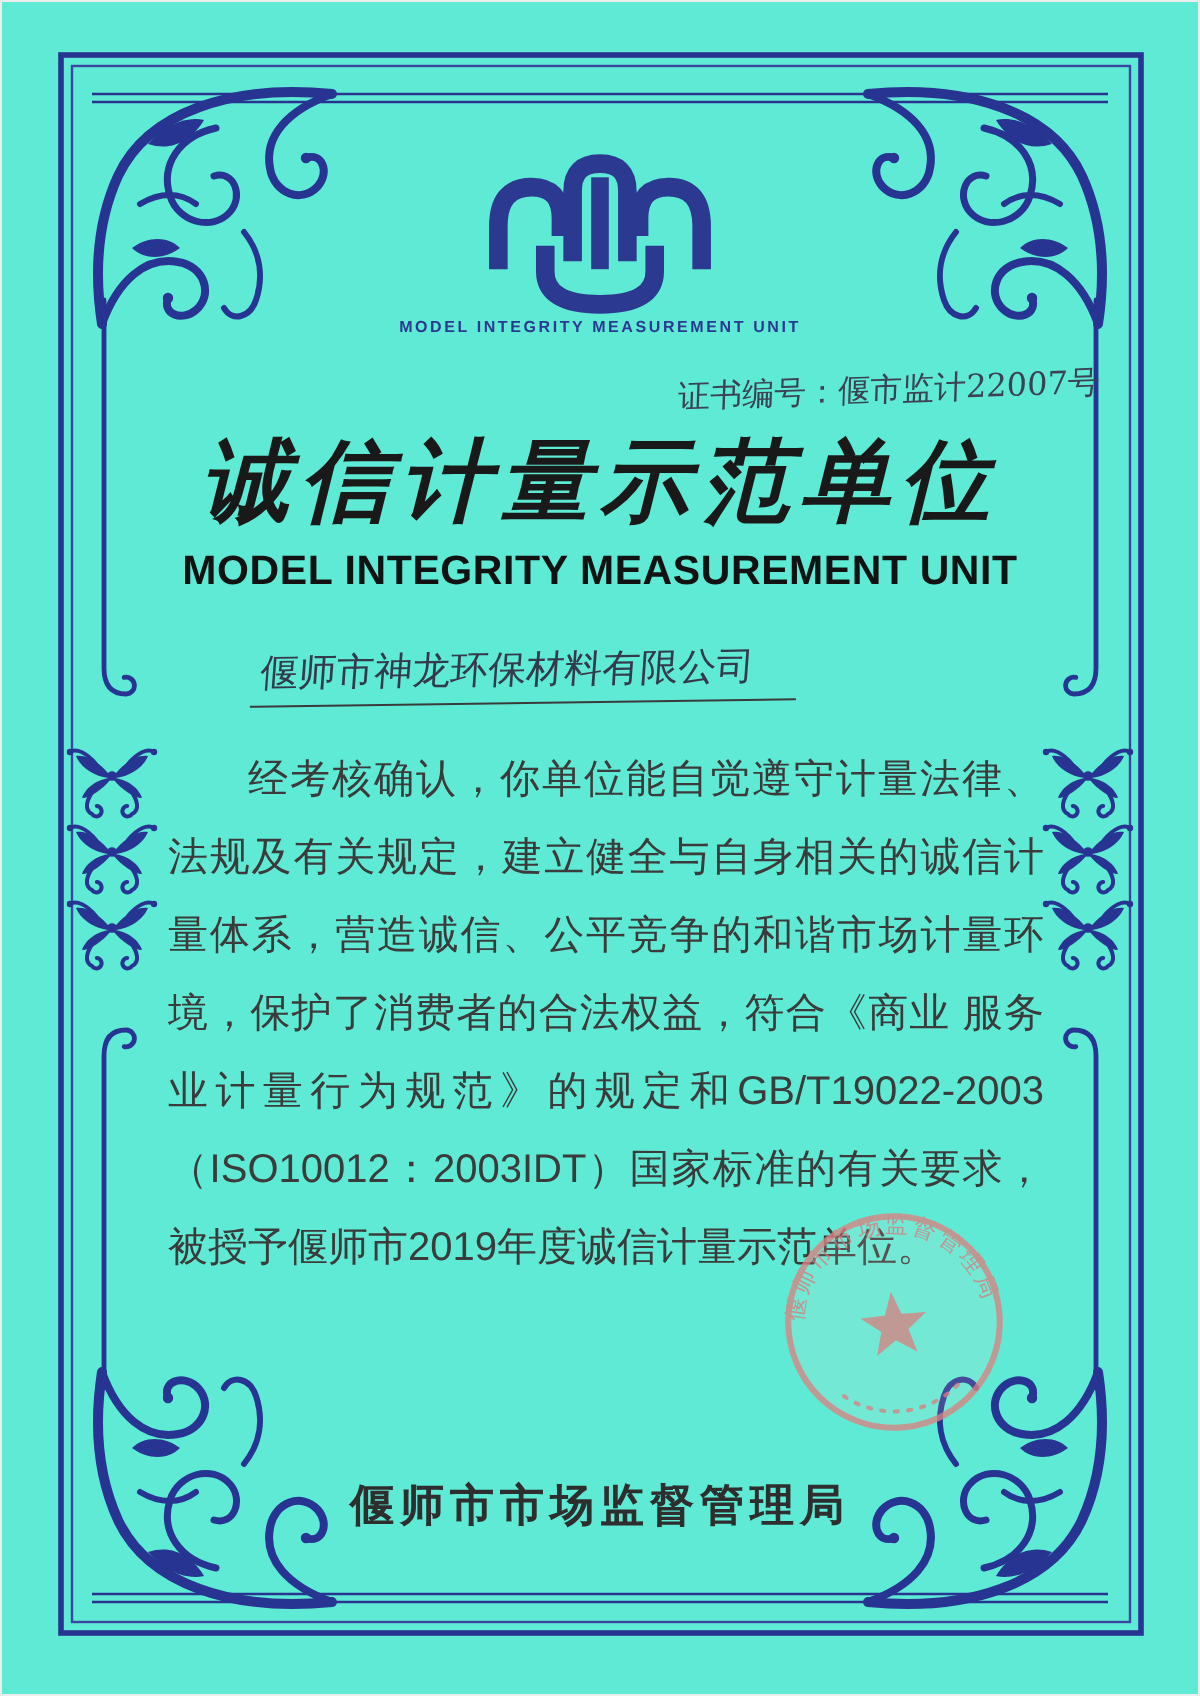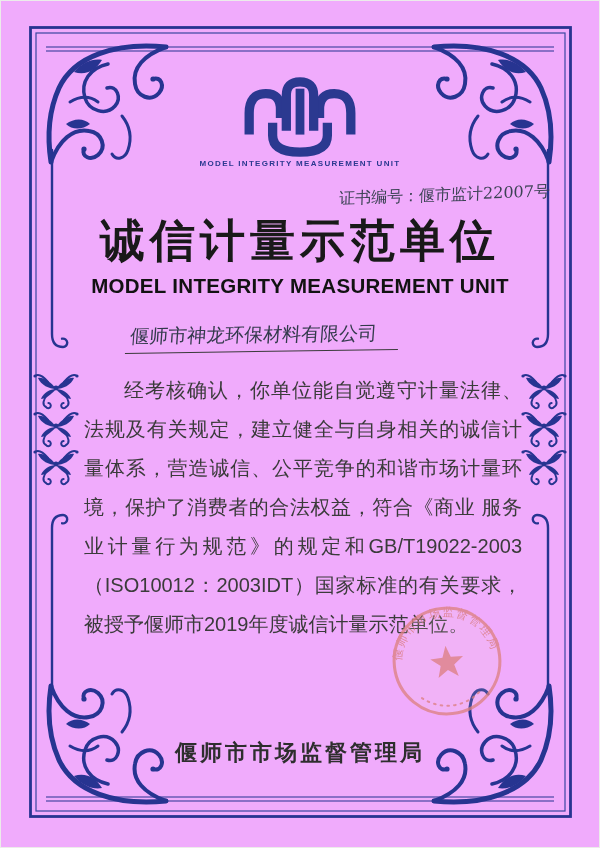--- a/index.html
+++ b/index.html
@@ -1,18 +1,18 @@
 <!DOCTYPE html>
 <html><head>
 <meta charset="utf-8">
 <style>
   html,body{margin:0;padding:0;background:#ffffff;}
   .page{
     position:relative; width:600px; height:848px; overflow:hidden;
-    background:#f0abfc;
+    background:#5eead4;
     font-family:"Liberation Sans","DejaVu Sans",sans-serif;
     box-shadow:inset 0 0 0 1px #ececea;
   }
   .abs{position:absolute;}
   svg{display:block;}
 
   .logo-svg{left:234px; top:74px;}
   .logo-wordmark{
     left:0; right:0; top:159px; text-align:center;
     font-size:8px; font-weight:700; letter-spacing:1.3px; color:#2b3990;
@@ -21,20 +21,21 @@
     right:50px; top:185px; font-size:16px; color:#3b4254;
     font-family:"DejaVu Serif",serif;
     transform:rotate(-2deg) skewX(-4deg);
     white-space:nowrap;
   }
   .title-cn{
     left:0; right:0; top:216px; text-align:center;
     font-family:"Liberation Serif","DejaVu Serif",serif;
     font-size:45px; font-weight:700; letter-spacing:5px; color:#191919;
     line-height:1.15;
+    font-style:italic;
   }
   .title-en{
     left:0; right:0; top:274px; text-align:center;
     font-size:20.5px; font-weight:800; letter-spacing:0.3px; color:#121212;
   }
   .company{
     left:126px; top:322px; font-size:19px; color:#333a4c;
     font-family:"DejaVu Serif",serif;
     transform:rotate(-0.8deg) skewX(-5deg);
   }

